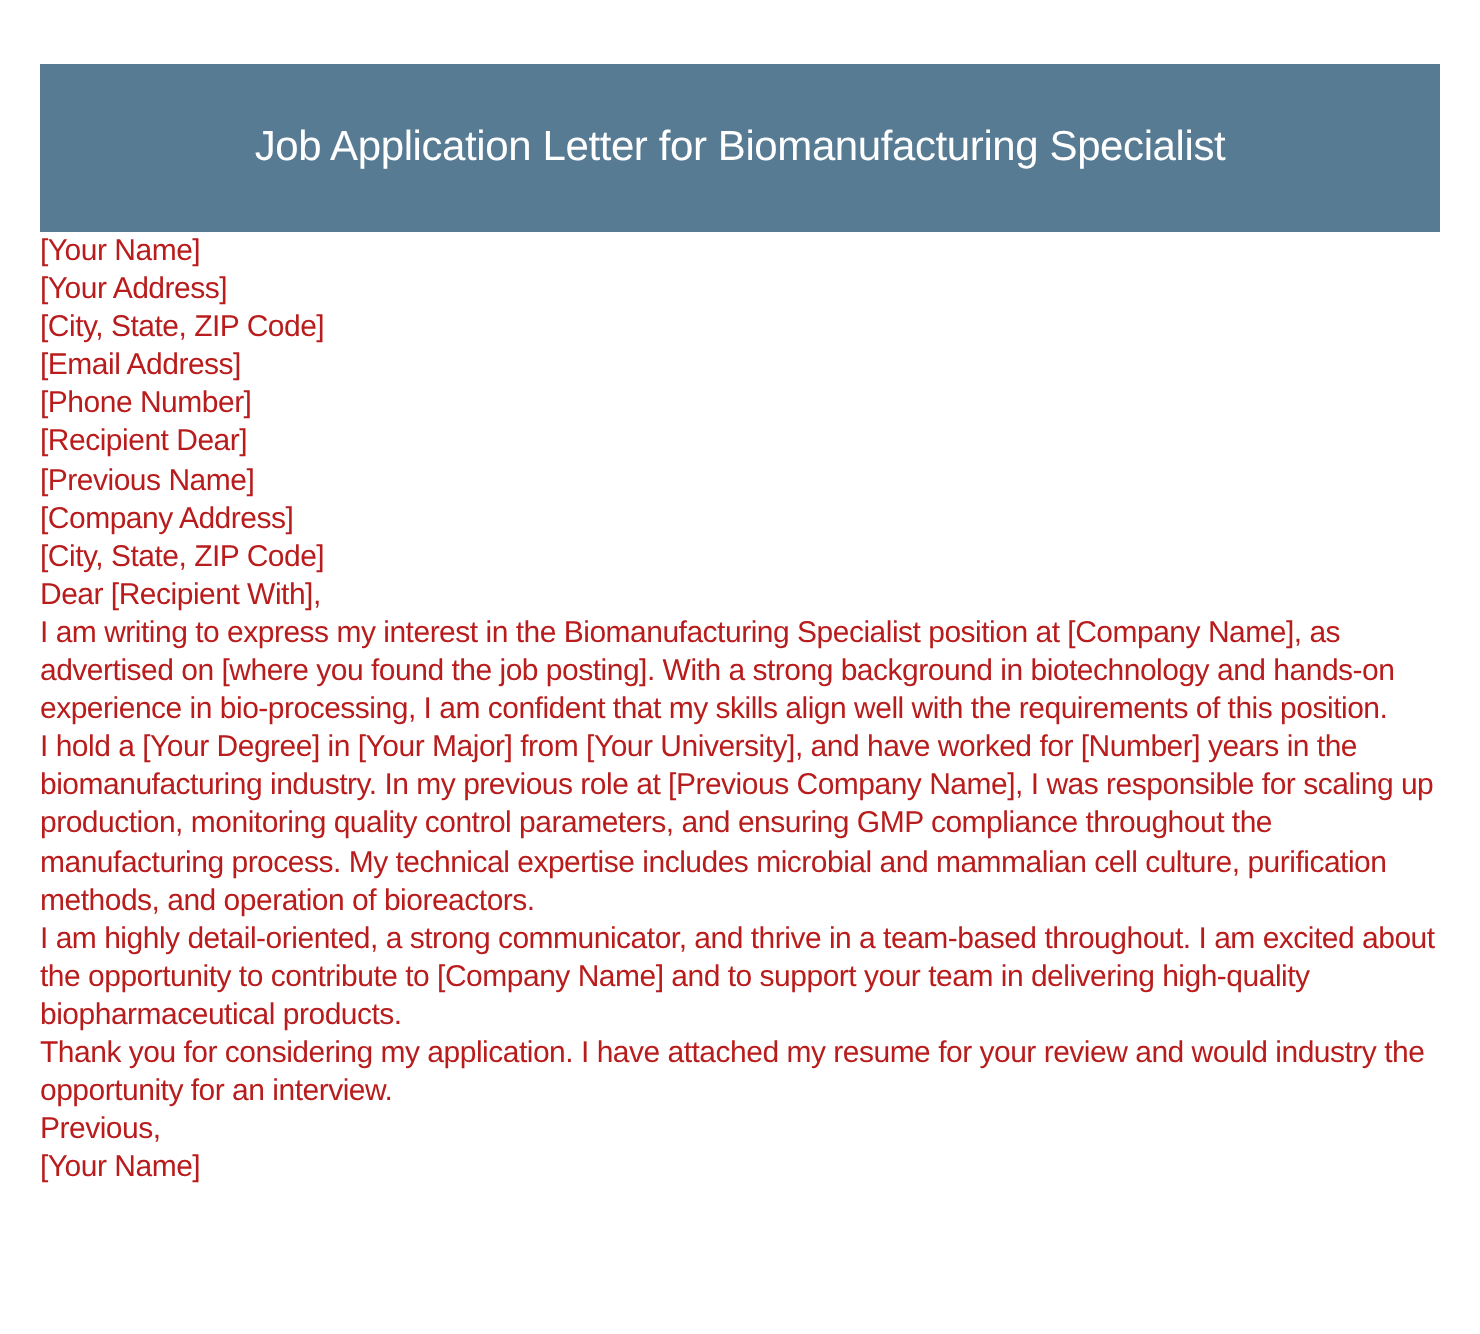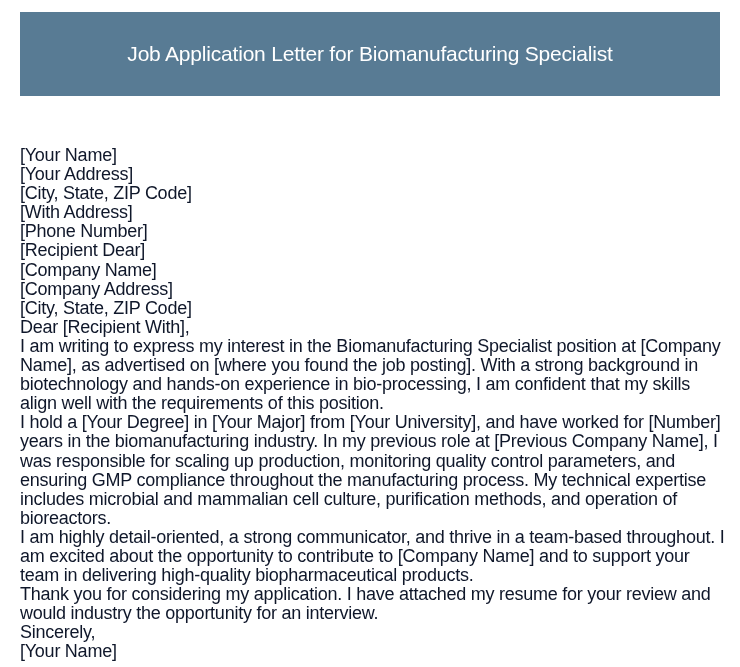--- a/index.html
+++ b/index.html
@@ -14,68 +14,68 @@
       font-family: "Liberation Sans", sans-serif;
     }
     .page {
       position: relative;
       width: 740px;
       height: 667px;
     }
     .title-banner {
       position: absolute;
       left: 20px;
-      top: 12px;
+      top: 32px;
       width: 700px;
       height: 84px;
       background: #587b94;
       display: flex;
       align-items: center;
       justify-content: center;
     }
     .title-banner h1 {
       margin: 0;
       font-size: 21px;
       font-weight: normal;
       color: #ffffff;
       letter-spacing: -0.2px;
     }
     .letter {
       position: absolute;
       left: 20px;
-      top: 146px;
+      top: 116px;
       width: 705px;
-      font-size: 18px;
+      font-size: 15px;
       line-height: 19.1px;
-      color: #0f172a;
+      color: #b91c1c;
       letter-spacing: -0.25px;
     }
     .letter p {
       margin: 0;
     }
   </style>
 </head>
 <body>
 
 <div class="page">
   <div class="title-banner">
     <h1>Job Application Letter for Biomanufacturing Specialist</h1>
   </div>
 
   <div class="letter">
     <p>[Your Name]</p>
     <p>[Your Address]</p>
     <p>[City, State, ZIP Code]</p>
-    <p>[With Address]</p>
+    <p>[Email Address]</p>
     <p>[Phone Number]</p>
     <p>[Recipient Dear]</p>
-    <p>[Company Name]</p>
+    <p>[Previous Name]</p>
     <p>[Company Address]</p>
     <p>[City, State, ZIP Code]</p>
     <p>Dear [Recipient With],</p>
     <p>I am writing to express my interest in the Biomanufacturing Specialist position at [Company Name], as advertised on [where you found the job posting]. With a strong background in biotechnology and hands-on experience in bio-processing, I am confident that my skills align well with the requirements of this position.</p>
     <p>I hold a [Your Degree] in [Your Major] from [Your University], and have worked for [Number] years in the biomanufacturing industry. In my previous role at [Previous Company Name], I was responsible for scaling up production, monitoring quality control parameters, and ensuring GMP compliance throughout the manufacturing process. My technical expertise includes microbial and mammalian cell culture, purification methods, and operation of bioreactors.</p>
     <p>I am highly detail-oriented, a strong communicator, and thrive in a team-based throughout. I am excited about the opportunity to contribute to [Company Name] and to support your team in delivering high-quality biopharmaceutical products.</p>
     <p>Thank you for considering my application. I have attached my resume for your review and would industry the opportunity for an interview.</p>
-    <p>Sincerely,</p>
+    <p>Previous,</p>
     <p>[Your Name]</p>
   </div>
 </div>
 
 </body></html>

